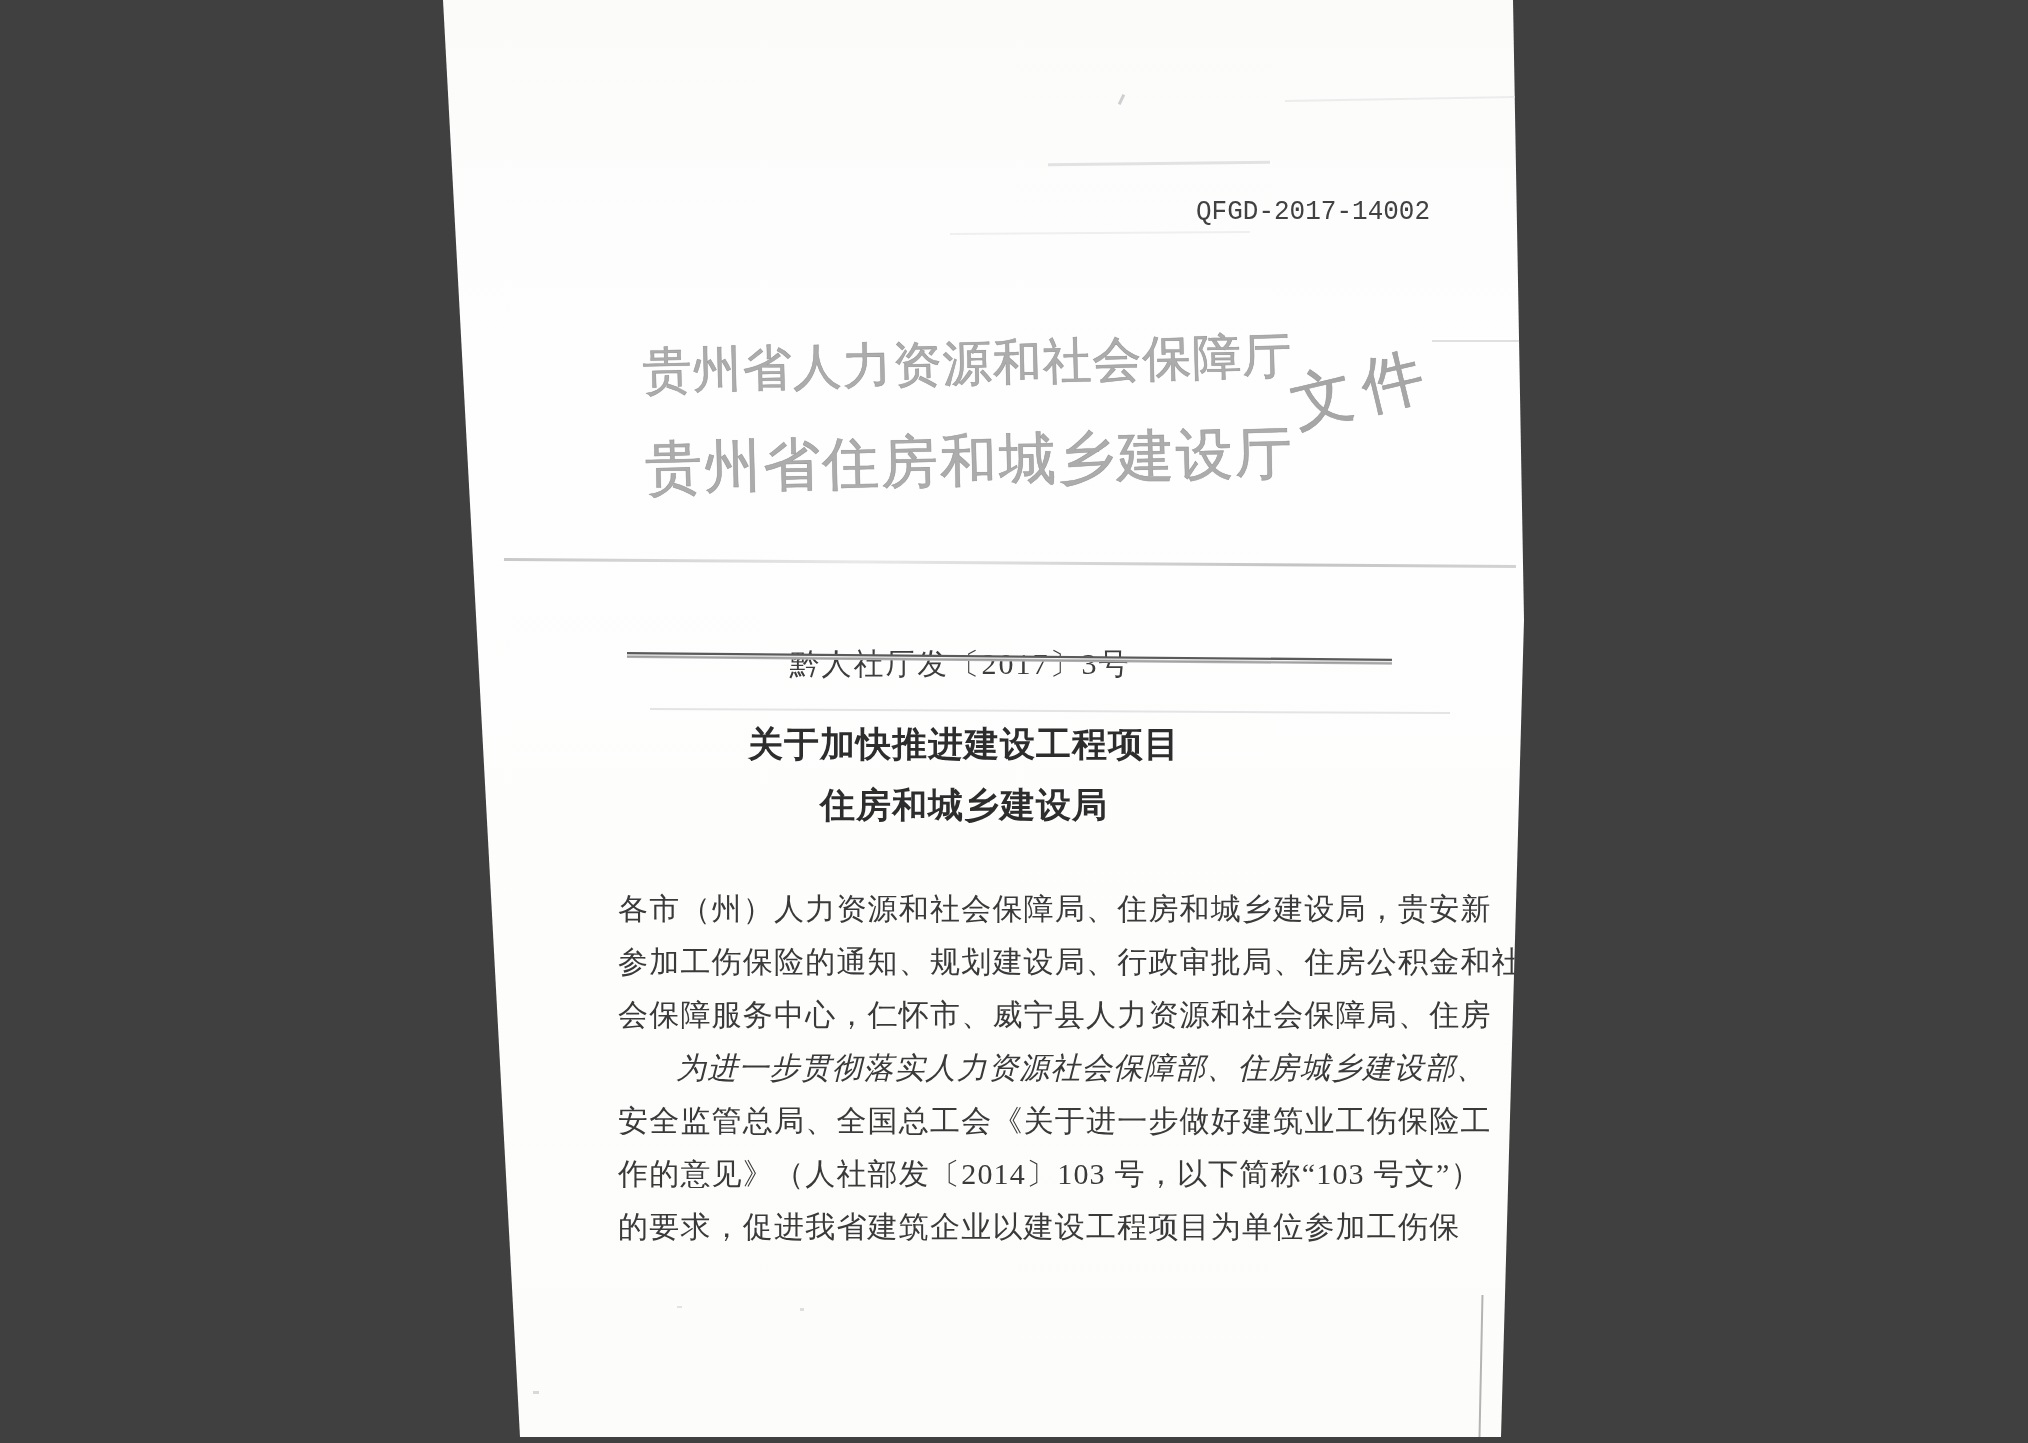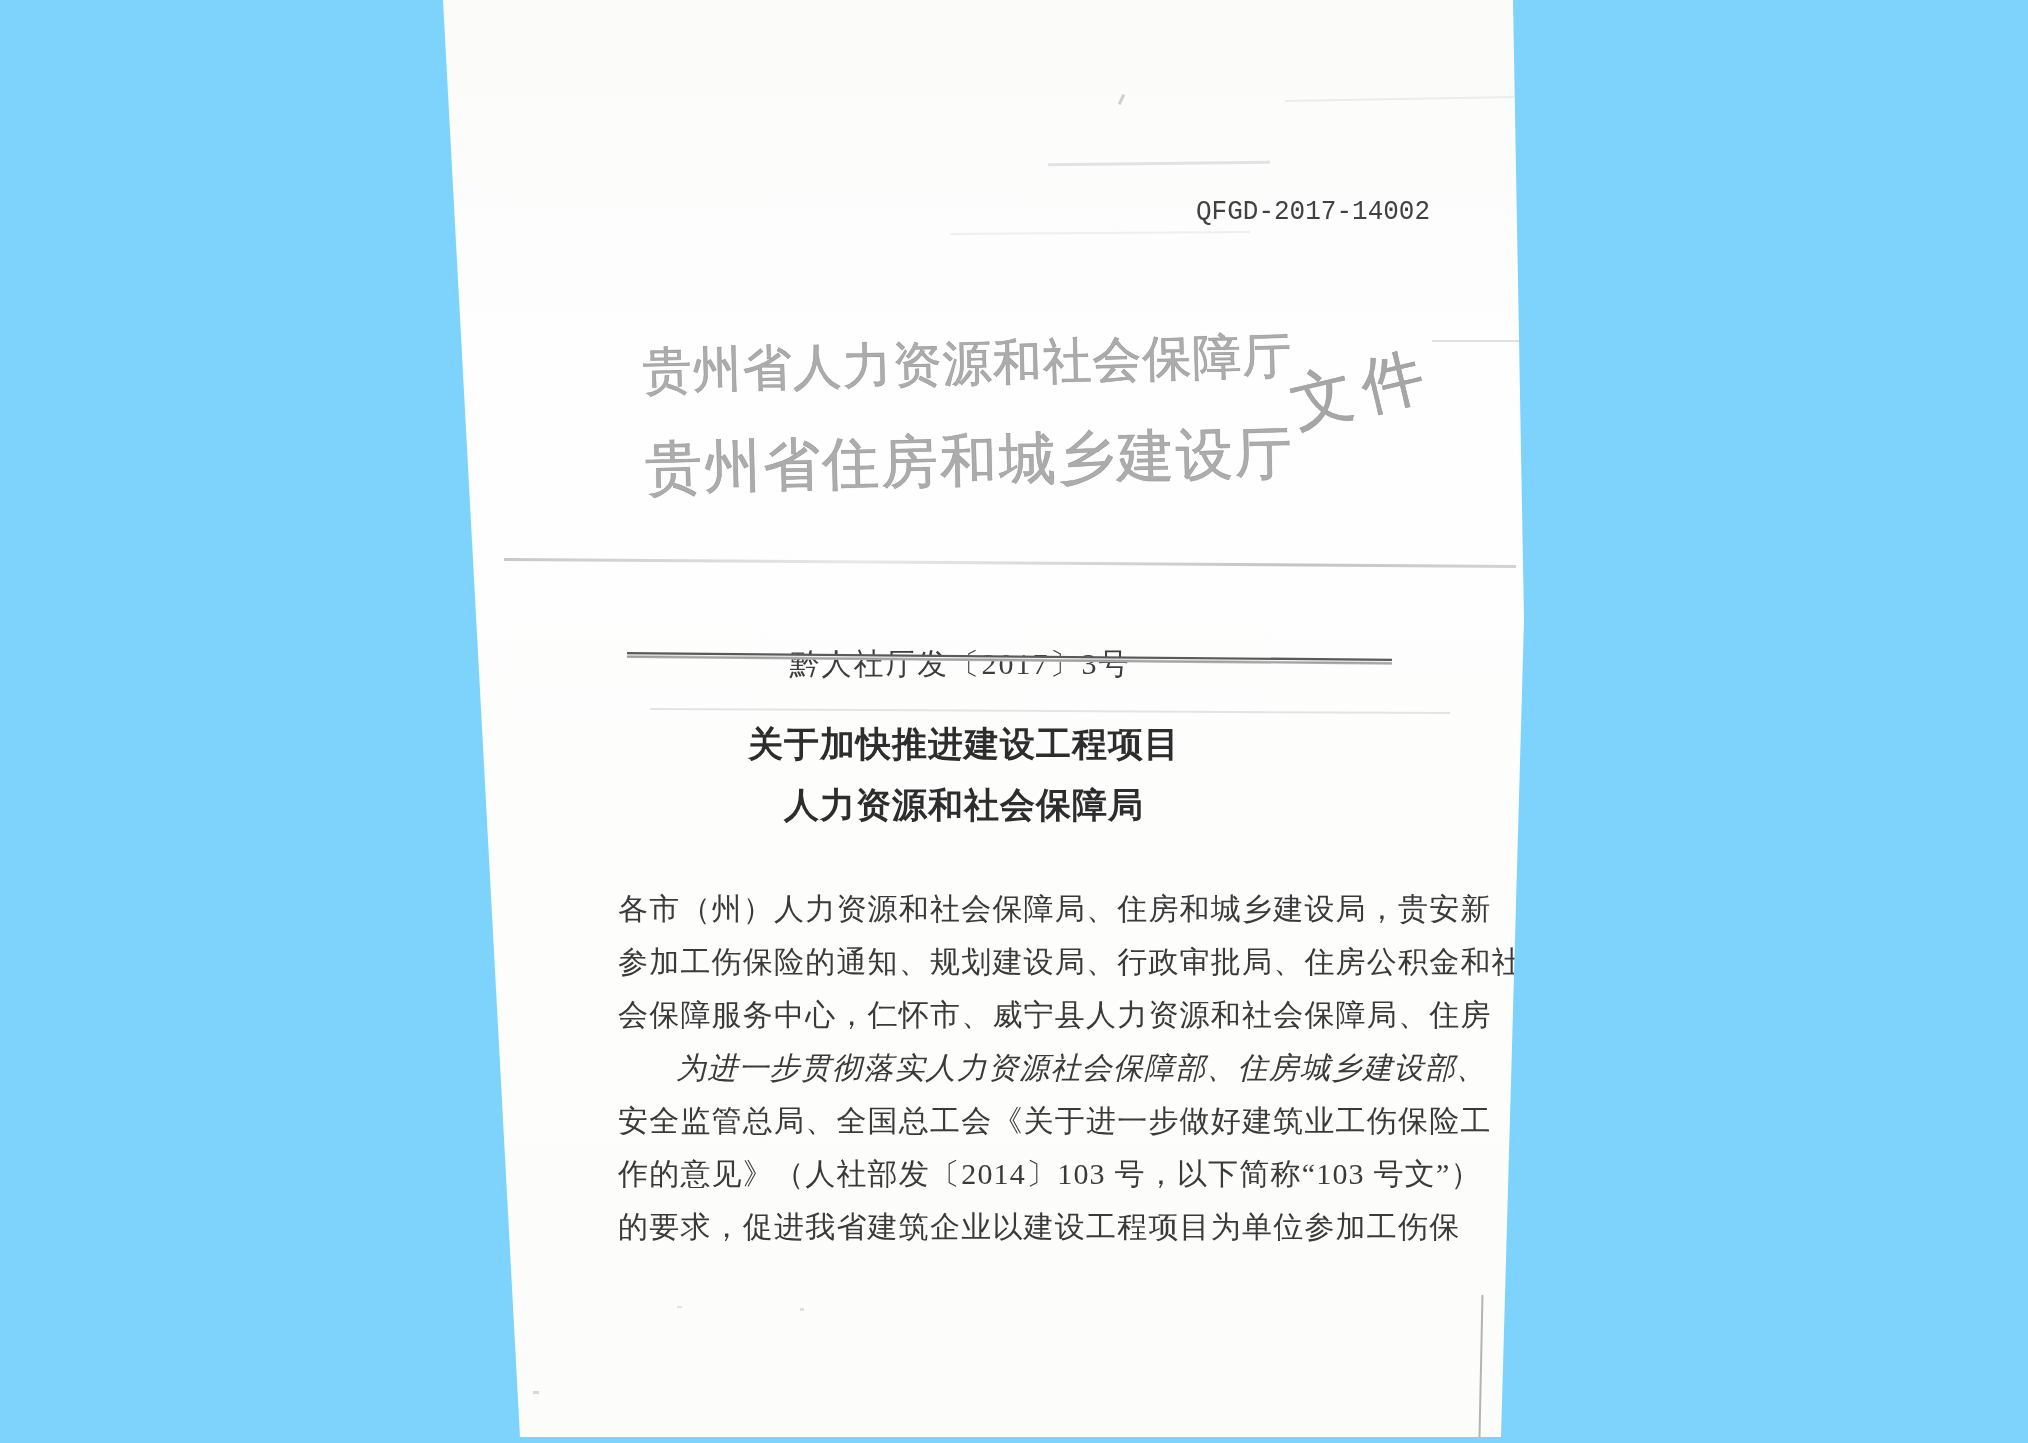--- a/index.html
+++ b/index.html
@@ -1,19 +1,19 @@
 <!DOCTYPE html>
 <html><head>
 <meta charset="utf-8">
 <style>
   html,body{margin:0;padding:0;}
   .scan{
     position:relative;
     width:2028px;height:1443px;
-    background:#7dd3fc;
+    background:#404040;
     overflow:hidden;
     font-family:"Liberation Serif", serif;
   }
   .page{
     position:absolute;inset:0;
     background:linear-gradient(180deg,#fbfbfa 0%,#fefefe 25%,#fdfdfc 70%,#fcfcfb 100%);
     clip-path:polygon(443px 0px,1513px 0px,1524px 620px,1501px 1437px,520px 1437px);
   }
   .doc-number{
     position:absolute;left:1196px;top:196px;
@@ -103,21 +103,21 @@
       <div class="h-wenjian">文件</div>
     </div>
 
     <div class="separator"></div>
 
     <div class="ref">黔人社厅发〔2017〕3号</div>
     <div class="ref-line"></div>
 
     <div class="title">
       <div>关于加快推进建设工程项目</div>
-      <div>人力资源和社会保障局</div>
+      <div>住房和城乡建设局</div>
     </div>
 
     <div class="body">
       <div class="bline">各市（州）人力资源和社会保障局、住房和城乡建设局，贵安新</div>
       <div class="bline">参加工伤保险的通知、规划建设局、行政审批局、住房公积金和社</div>
       <div class="bline">会保障服务中心，仁怀市、威宁县人力资源和社会保障局、住房</div>
       <div class="bline indent">为进一步贯彻落实人力资源社会保障部、住房城乡建设部、</div>
       <div class="bline">安全监管总局、全国总工会《关于进一步做好建筑业工伤保险工</div>
       <div class="bline">作的意见》（人社部发〔2014〕103 号，以下简称“103 号文”）</div>
       <div class="bline">的要求，促进我省建筑企业以建设工程项目为单位参加工伤保</div>

